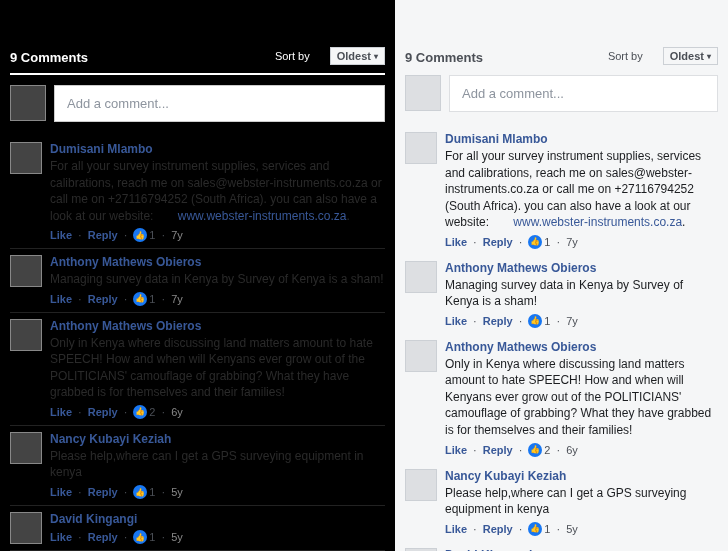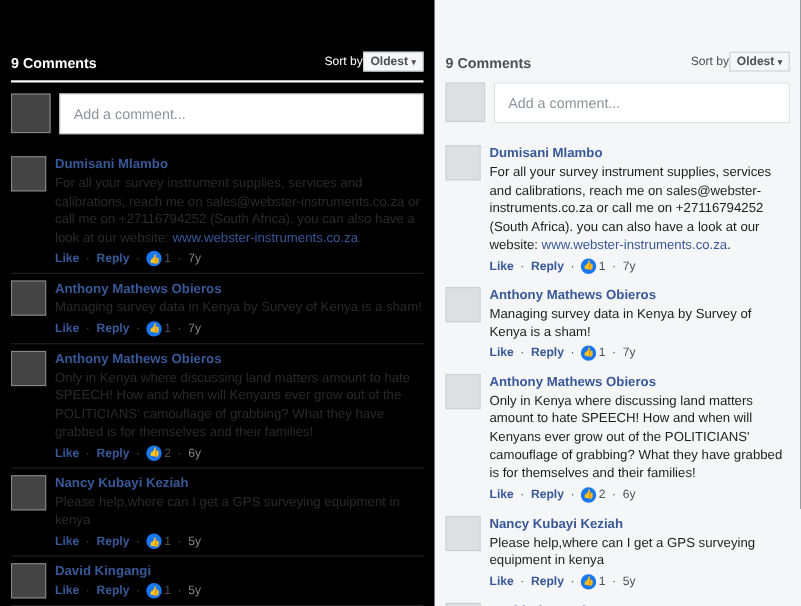--- a/index.html
+++ b/index.html
@@ -4,37 +4,37 @@
 <style>
 * { margin: 0; padding: 0; box-sizing: border-box; }
 body { background: #000; font-family: Helvetica, Arial, sans-serif; font-size: 12px; display: flex; width: 728px; }
 .panel { padding: 8px 10px; }
 .panel.dark { width: 395px; background: #000; color: #fff; }
 .panel.light { width: 333px; background: #f5f6f7; color: #1c1e21; }
 .header { display: flex; justify-content: space-between; align-items: flex-end; padding: 4px 0 10px 0; margin-top: 35px; }
 .dark .header { border-bottom: 2px solid #fff; padding-bottom:8px; margin-bottom:10px;}
 .count { font-weight: bold; font-size: 13px; color: #4b4f56; }
 .dark .count { color: #fff; }
-.sortwrap { display: flex; align-items: center; gap: 0; font-size: 11px; color: #4b4f56;}
+.sortwrap { display: flex; align-items: center; gap: 20px; font-size: 11px; color: #4b4f56;}
 .dark .sortwrap{color:#fff;}
 .sortbtn { background: #f5f6f7; border: 1px solid #ccd0d5; padding: 2px 6px; font-size: 11px; font-weight: bold; color: #4b4f56; display:flex; align-items:center; gap:3px;}
 .chev { font-size: 8px; }
 .composer { display: flex; gap: 8px; margin-bottom: 14px; }
 .avatar { width: 36px; height: 36px; background: #444; border:1px solid #888; display:inline-block;}
 .light .avatar{background:#dddfe2; border-color:#ccd0d5;}
 .compose-input { flex: 1; background: #fff; border: 1px solid #ccc; padding: 10px 12px; font-size: 13px; color: #8d949e;}
 .light .compose-input{background:#fff; border:1px solid #dddfe2;}
 .comment { display: flex; gap: 8px; padding: 6px 0; }
 .cbody { flex: 1; }
 .author { color: #385898; font-weight: bold; font-size: 12px; margin-bottom: 2px; cursor:pointer;}
 .light .author{color:#385898;}
 .text { font-size: 12px; line-height: 1.38; color: #555; }
 .dark .text { color: #2a2a2a; }
 .light .text { color: #1c1e21; }
-.text a { color: #385898; text-decoration: none; }
+.text a { color: #385898; text-decoration: none; margin-left: 21px; }
 .actions { display: flex; align-items: center; gap: 6px; margin-top: 4px; font-size: 11px; color: #4b4f56;}
 .dark .actions{color:#385898;}
 .act { color: #385898; font-weight:600; cursor:pointer; }
 .sep { color: #4b4f56; }
 .likecount { display: inline-flex; align-items:center; gap:2px; font-size:11px; color:#4b4f56;}
 .likeicon{width:14px;height:14px;border-radius:50%;background:#1877f2;display:inline-flex;align-items:center;justify-content:center;color:#fff;font-size:9px;}
 .time{color:#4b4f56;font-size:11px;}
 .dark .time{color:#888;}
 .panel.dark .comment{border-bottom:1px solid #222;}
 </style>

